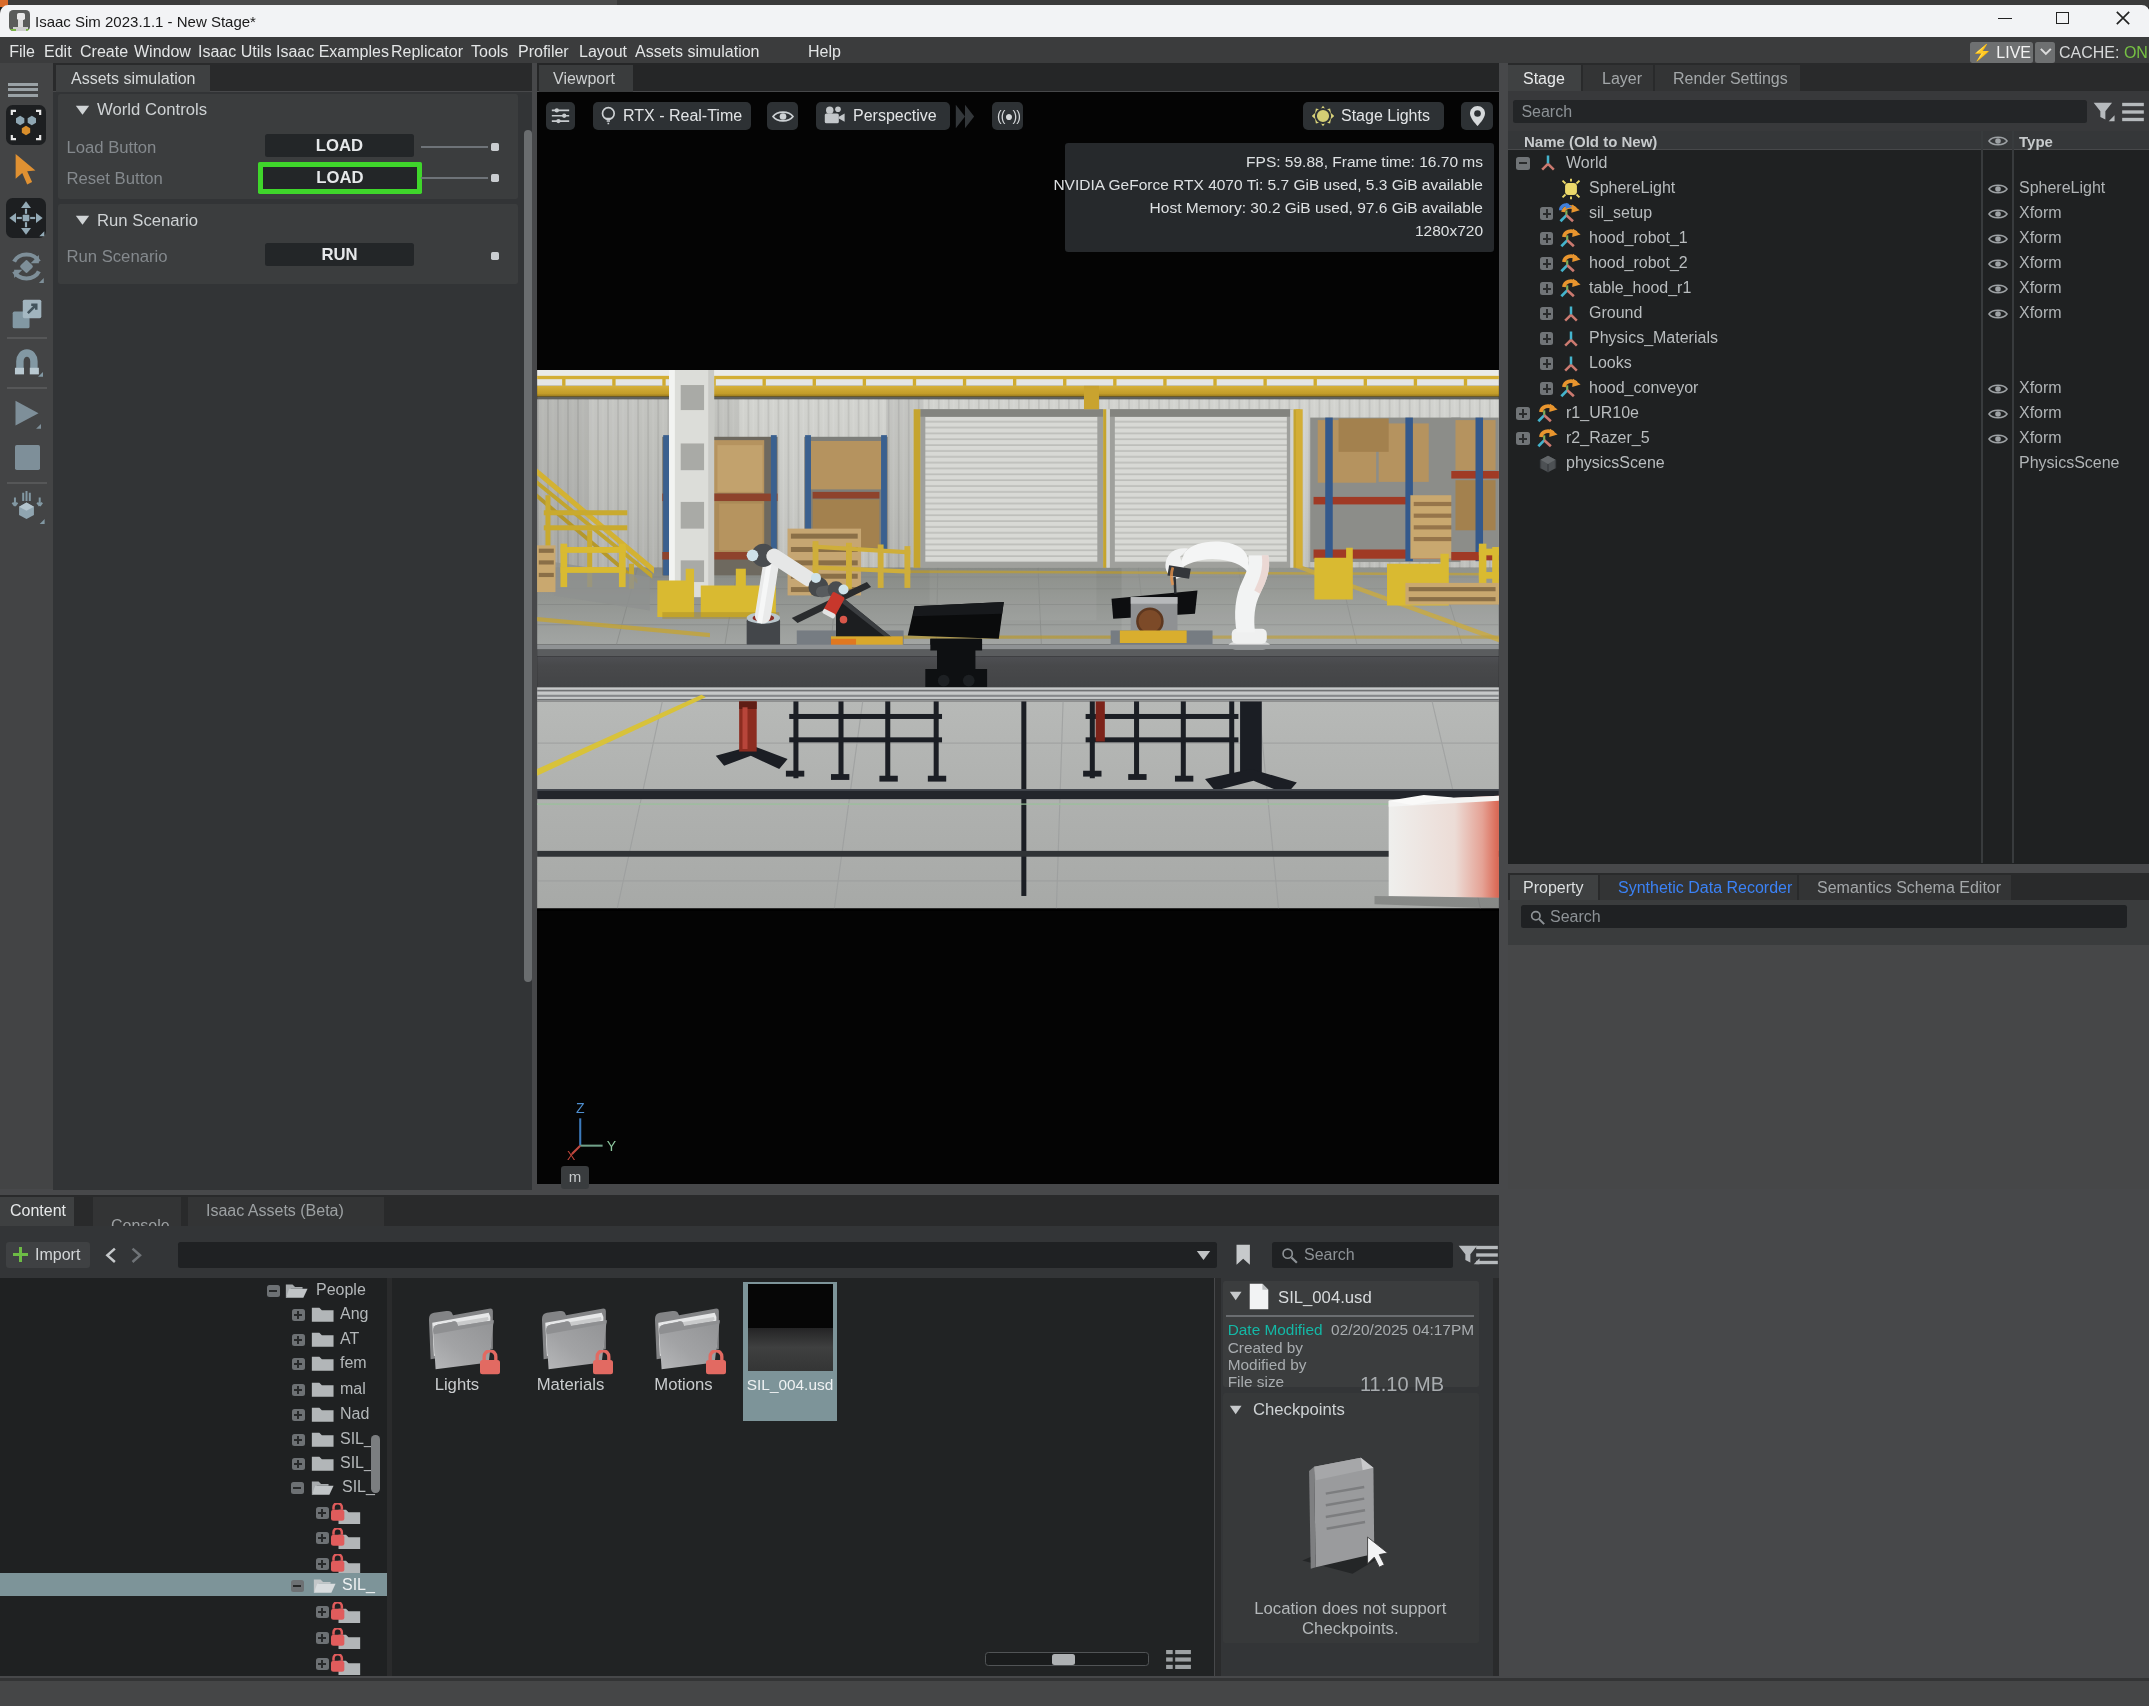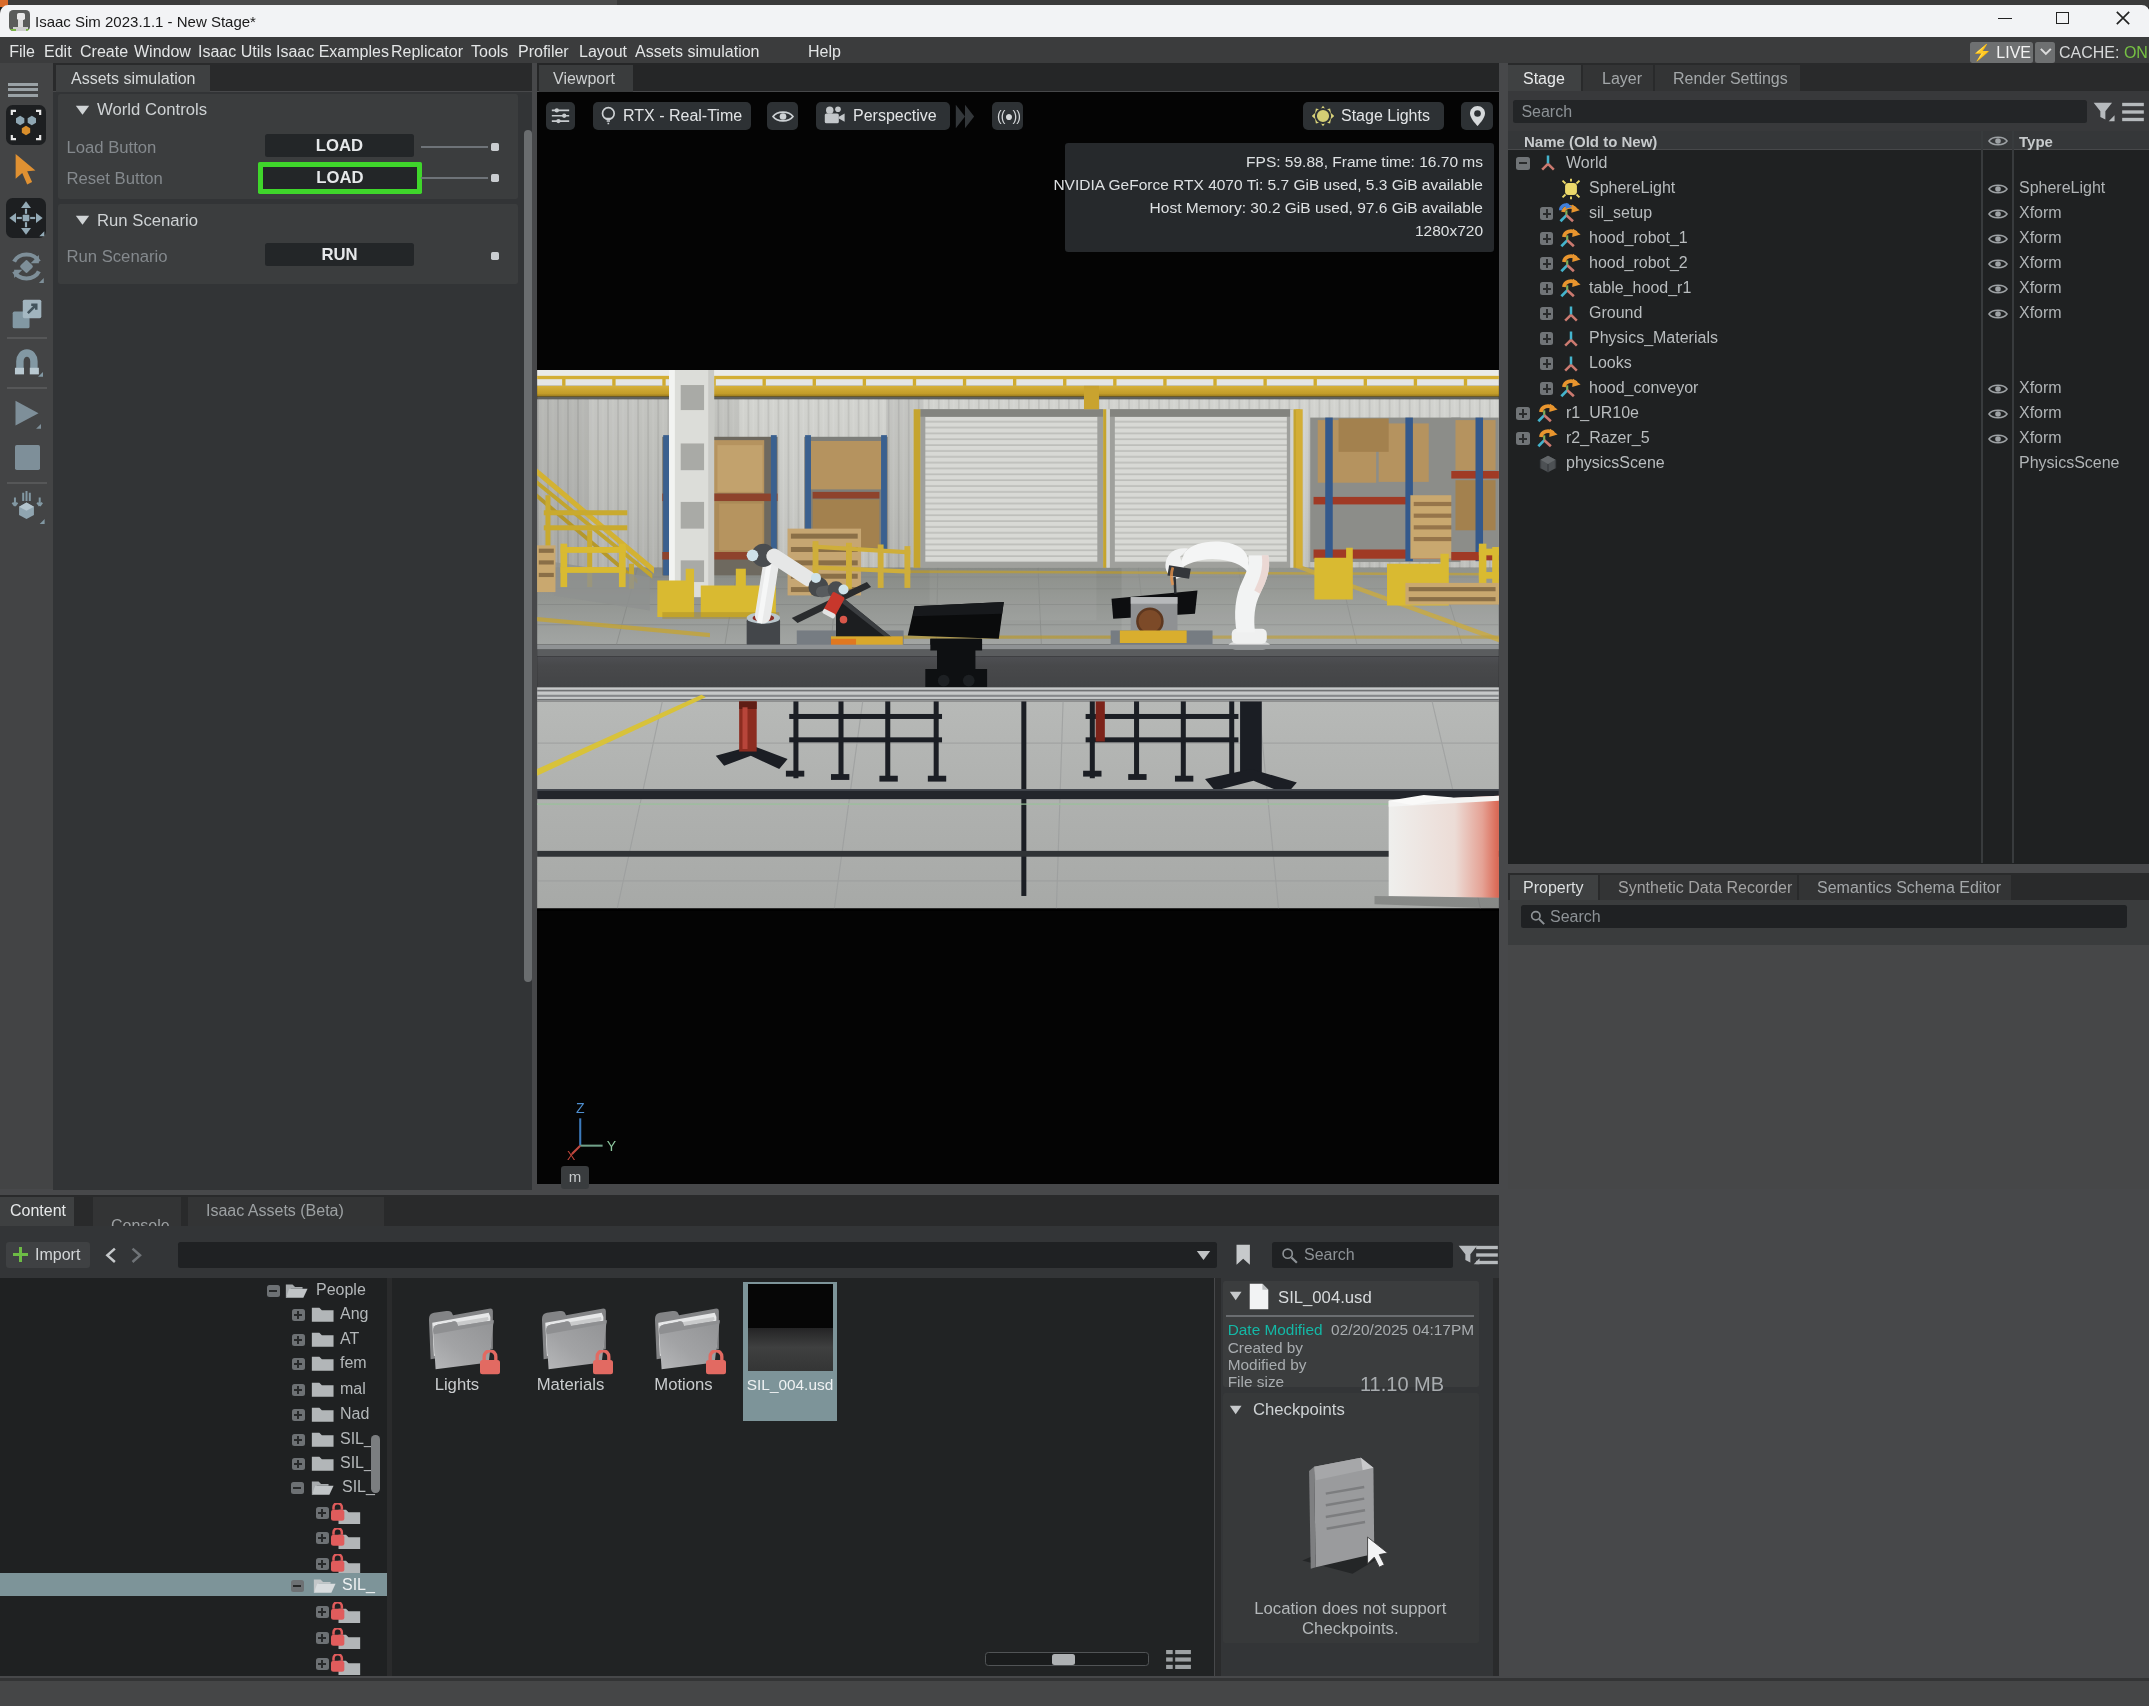--- a/index.html
+++ b/index.html
@@ -814,21 +814,21 @@
         <div class="typ">PhysicsScene</div>
       </div>
     </div>
     <div class="abs" style="left:473px;top:68px;width:1.7px;height:732px;background:#383b3d;"></div>
     <div class="abs" style="left:504px;top:68px;width:1.7px;height:732px;background:#383b3d;"></div>
 
     <div class="abs" style="left:0;top:810px;width:642px;height:27px;background:#292a2b;"></div>
     <div class="abs" style="left:1.7px;top:812px;width:88px;height:25px;background:#3e4041;"></div>
     <div class="abs" style="left:15px;top:816px;font-size:16px;color:#dcdfe0;">Property</div>
     <div class="abs" style="left:92px;top:812px;width:197px;height:25px;background:#333435;"></div>
-    <div class="abs" style="left:110px;top:816px;font-size:16px;color:#a3a3a3;">Synthetic Data Recorder</div>
+    <div class="abs" style="left:110px;top:816px;font-size:16px;color:#3b82f6;">Synthetic Data Recorder</div>
     <div class="abs" style="left:291px;top:812px;width:212px;height:25px;background:#333435;"></div>
     <div class="abs" style="left:309px;top:816px;font-size:16px;color:#a3a7a9;">Semantics Schema Editor</div>
     <div class="abs" style="left:0;top:837px;width:642px;height:46px;background:#3a3c3d;"></div>
     <div class="abs" style="left:0;top:882px;width:642px;height:244px;background:#464748;"></div>
     <div class="abs" style="left:12.5px;top:842px;width:606px;height:22.5px;background:#1f2123;border-radius:2.5px;"></div>
     <svg class="abs" style="left:22px;top:847px;" width="15" height="15" viewBox="0 0 18 18">
         <circle cx="7" cy="7" r="5" fill="none" stroke="#8d9296" stroke-width="2"></circle>
         <path d="M11 11 L17 17" stroke="#8d9296" stroke-width="2.4"></path>
       </svg>
     <div class="abs" style="left:42px;top:845px;font-size:16px;color:#8d9296;">Search</div>

